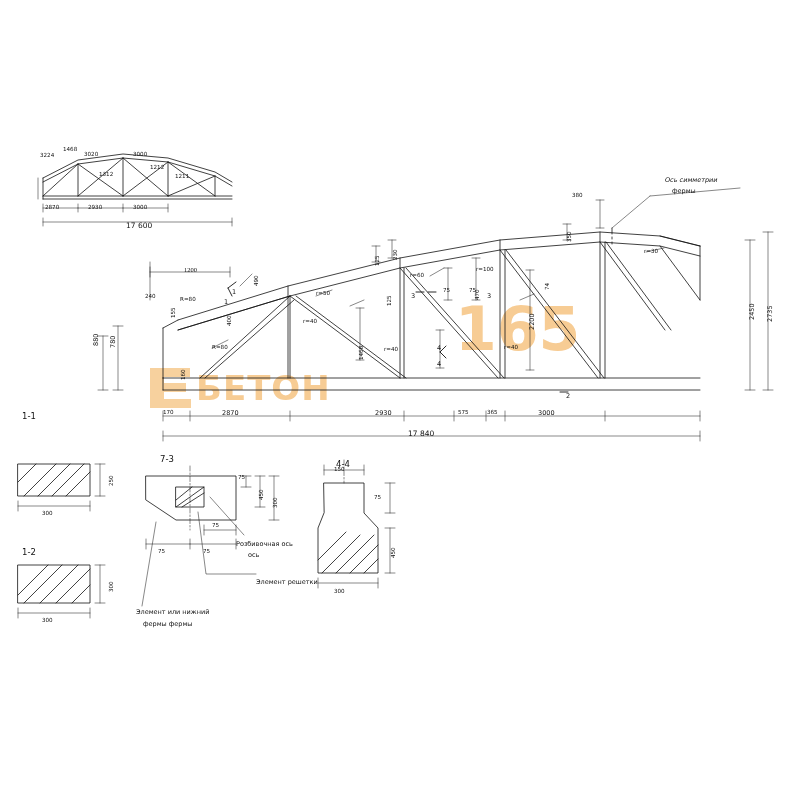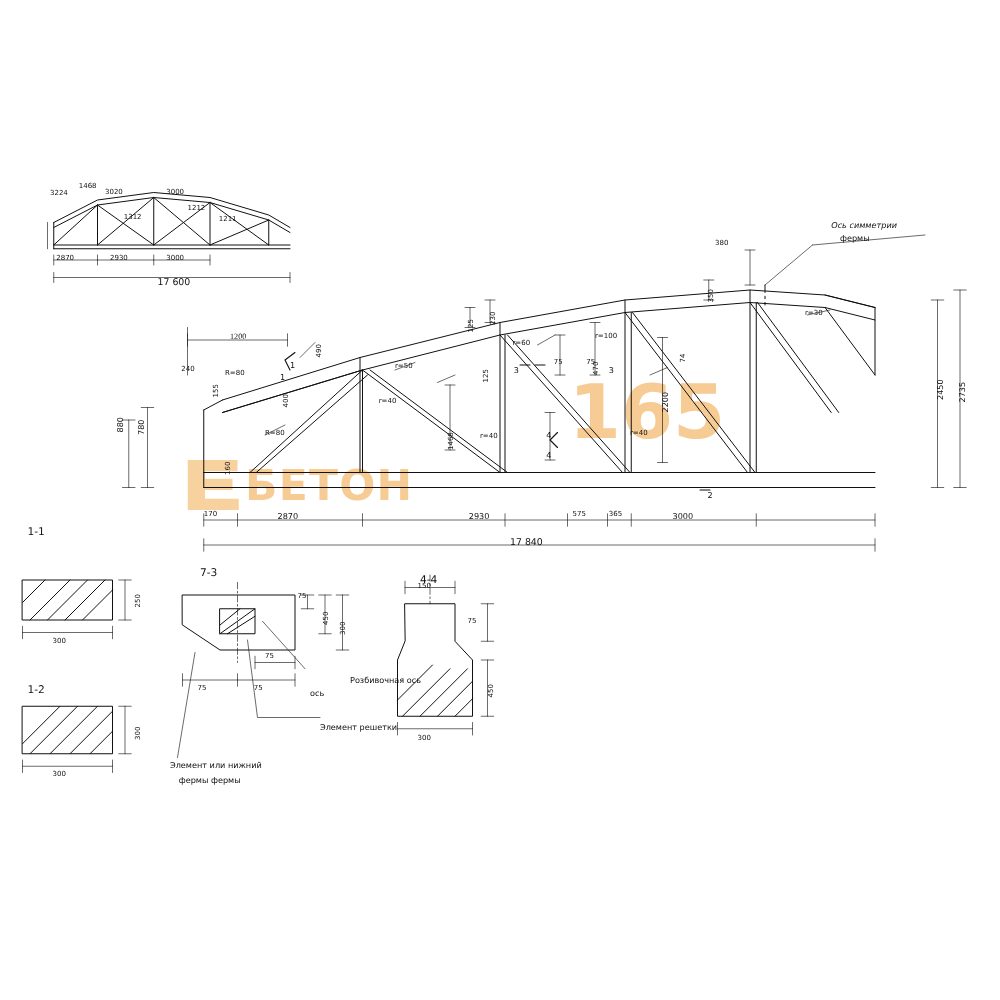--- a/index.html
+++ b/index.html
@@ -253,38 +253,38 @@
   <div class="lbl" style="left:224px;top:298px;">1</div>
   <div class="lbl" style="left:411px;top:292px;">3</div>
   <div class="lbl" style="left:487px;top:292px;">3</div>
   <div class="lbl" style="left:566px;top:392px;">2</div>
   <div class="lbl" style="left:437px;top:344px;">4</div>
   <div class="lbl" style="left:437px;top:360px;">4</div>
 
   <div class="lbl" style="left:665px;top:176px;font-style:italic;">Ось симметрии</div>
   <div class="lbl" style="left:672px;top:187px;">фермы</div>
 
-  <div class="lbl ttl" style="left:22px;top:421px;">1-1</div>
+  <div class="lbl ttl" style="left:22px;top:411px;">1-1</div>
   <div class="lbl ttl" style="left:22px;top:547px;">1-2</div>
   <div class="lbl ttl" style="left:160px;top:454px;">7-3</div>
   <div class="lbl ttl" style="left:336px;top:459px;">4-4</div>
 
   <div class="lbl sm rot" style="left:108px;top:486px;transform:rotate(-90deg);">250</div>
   <div class="lbl sm" style="left:42px;top:510px;">300</div>
 
   <div class="lbl sm rot" style="left:108px;top:592px;transform:rotate(-90deg);">300</div>
   <div class="lbl sm" style="left:42px;top:617px;">300</div>
 
   <div class="lbl sm" style="left:238px;top:474px;">75</div>
   <div class="lbl sm rot" style="left:258px;top:500px;transform:rotate(-90deg);">450</div>
   <div class="lbl sm rot" style="left:272px;top:508px;transform:rotate(-90deg);">300</div>
   <div class="lbl sm" style="left:212px;top:522px;">75</div>
   <div class="lbl sm" style="left:158px;top:548px;">75</div>
   <div class="lbl sm" style="left:203px;top:548px;">75</div>
-  <div class="lbl" style="left:236px;top:540px;padding-left:44px;">Розбивочная ось</div>
+  <div class="lbl" style="left:236px;top:540px;">Розбивочная ось</div>
   <div class="lbl" style="left:248px;top:551px;">ось</div>
   <div class="lbl" style="left:256px;top:578px;">Элемент решетки</div>
   <div class="lbl" style="left:136px;top:608px;">Элемент или нижний</div>
   <div class="lbl" style="left:143px;top:620px;">фермы фермы</div>
 
   <div class="lbl sm" style="left:334px;top:466px;">150</div>
   <div class="lbl sm" style="left:374px;top:494px;">75</div>
   <div class="lbl sm rot" style="left:390px;top:558px;transform:rotate(-90deg);">450</div>
   <div class="lbl sm" style="left:334px;top:588px;">300</div>
 

